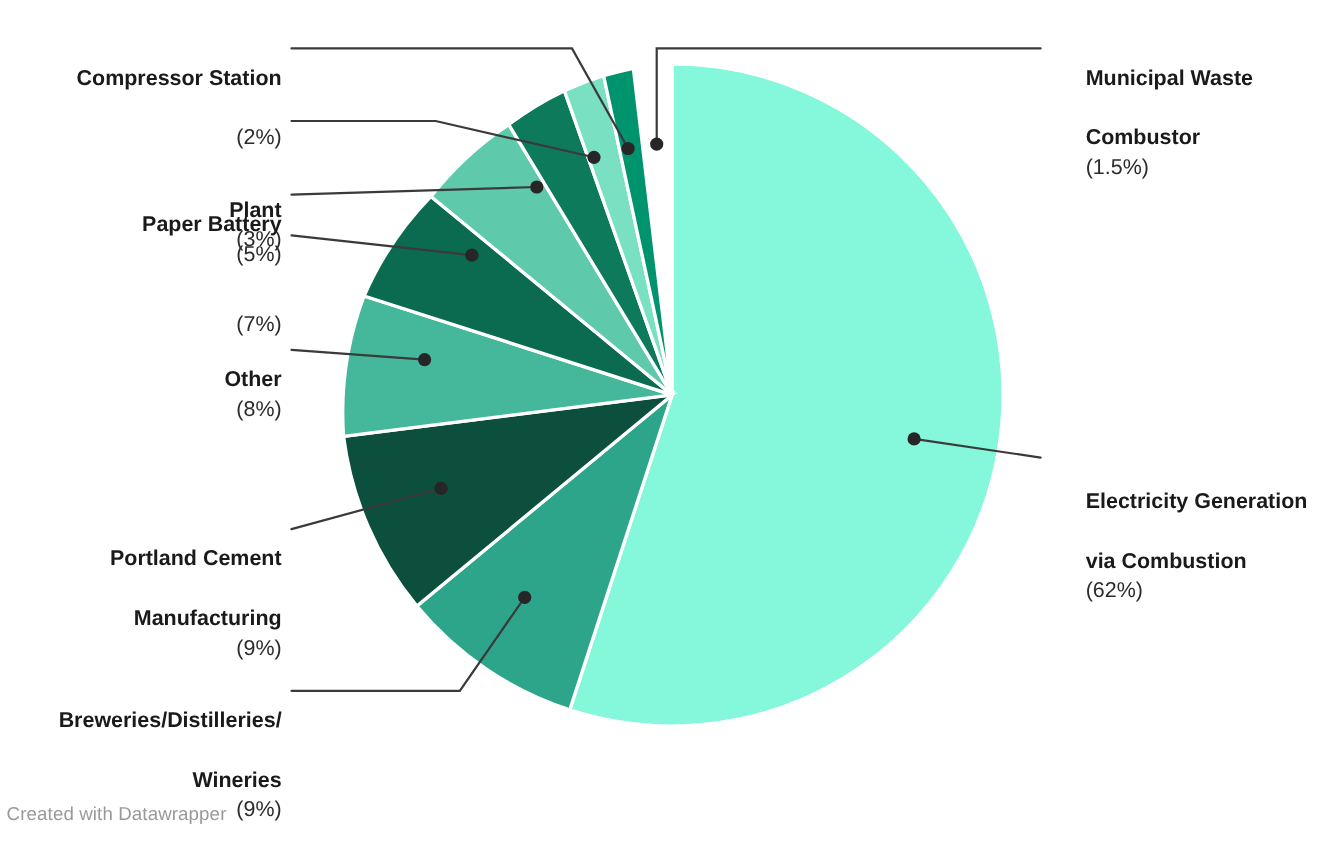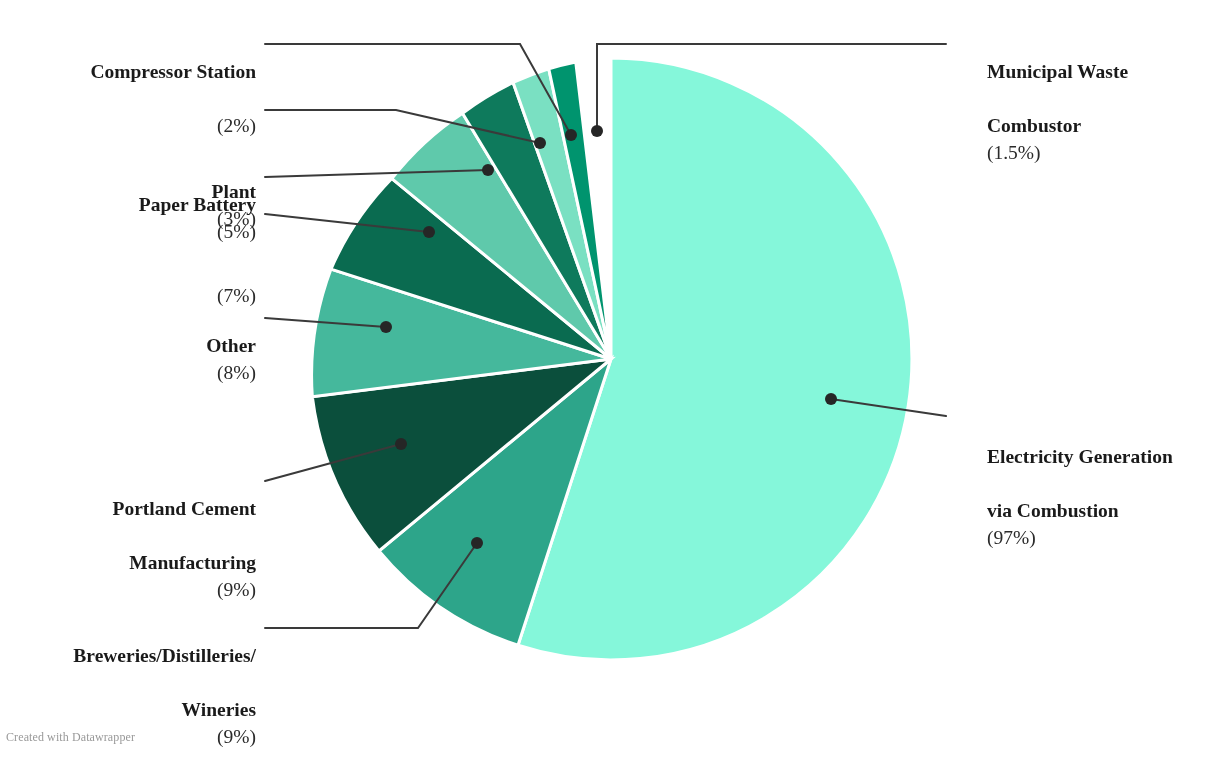--- a/index.html
+++ b/index.html
@@ -13,21 +13,20 @@
     font-family: "Liberation Sans", sans-serif;
     overflow: hidden;
     position: relative;
   }
   #chart-root {
     position: absolute;
     left: 0;
     top: 0;
     width: 1220px;
     height: 766px;
-    font-family: Liberation Serif, serif;
   }
   svg#pie-svg {
     position: absolute;
     left: 0;
     top: 0;
     display: block;
   }
   .label {
     position: absolute;
     font-size: 19.5px;
@@ -39,21 +38,21 @@
   .label .pct {
     font-weight: 400;
     color: #2b2b2b;
   }
   .label.right { text-align: left; margin-left: 31px; }
   .label.left  { text-align: right; }
   #footer-credit {
     position: absolute;
     left: 6px;
     top: 730px;
-    font-size: 12px;
+    font-size: 17px;
     color: #999999;
     font-weight: 400;
     letter-spacing: 0.1px;
   }
 </style>
 </head>
 <body>
 
 <div id="chart-root">
 
@@ -154,18 +153,18 @@
 
   <div class="label right" style="left:956px; top:31px; width:260px;">
     <span>Municipal Waste</span><br>
     <span>Combustor</span>
     <span class="pct">(1.5%)</span>
   </div>
 
   <div class="label right" style="left:956px; top:416px; width:262px;">
     <span>Electricity Generation</span><br>
     <span>via Combustion</span>
-    <span class="pct">(97%)</span>
+    <span class="pct">(62%)</span>
   </div>
 
   <div id="footer-credit">Created with Datawrapper</div>
 
 </div>
 
 </body></html>

